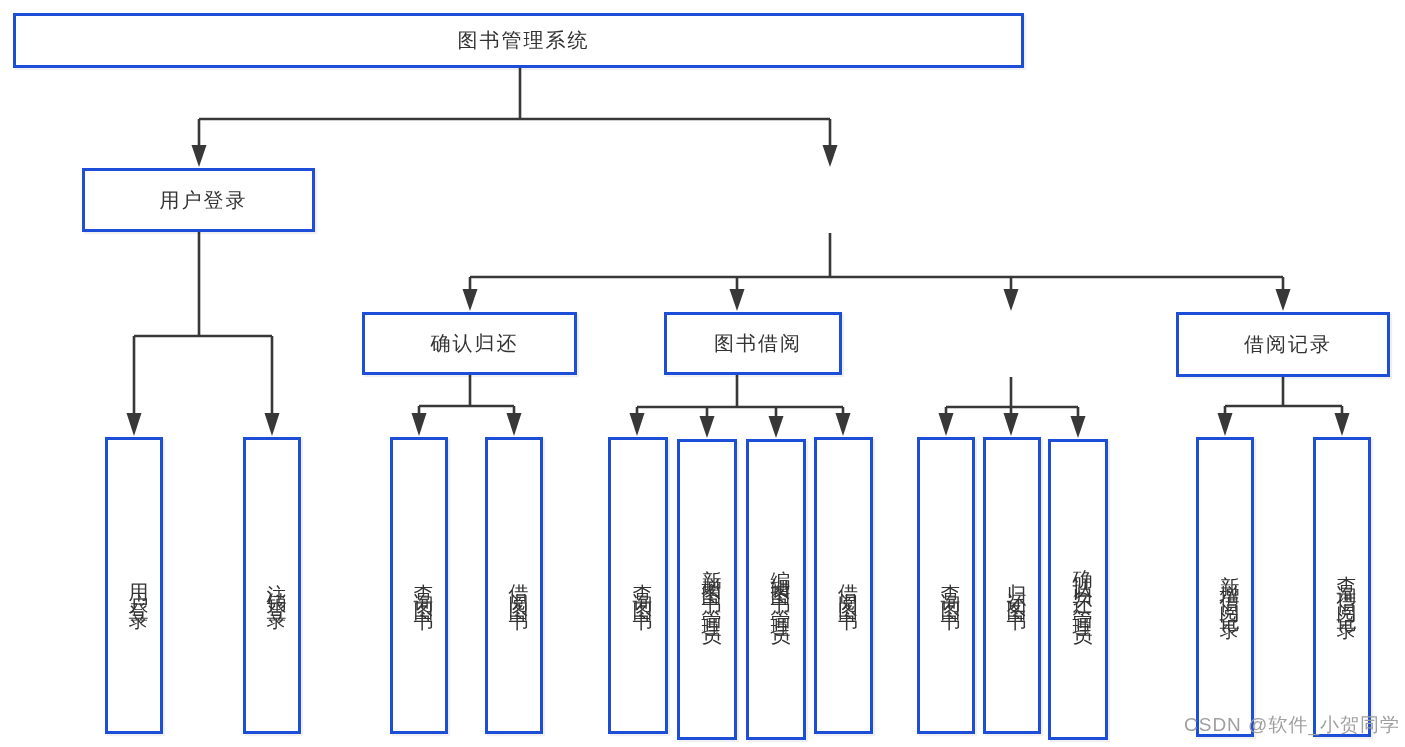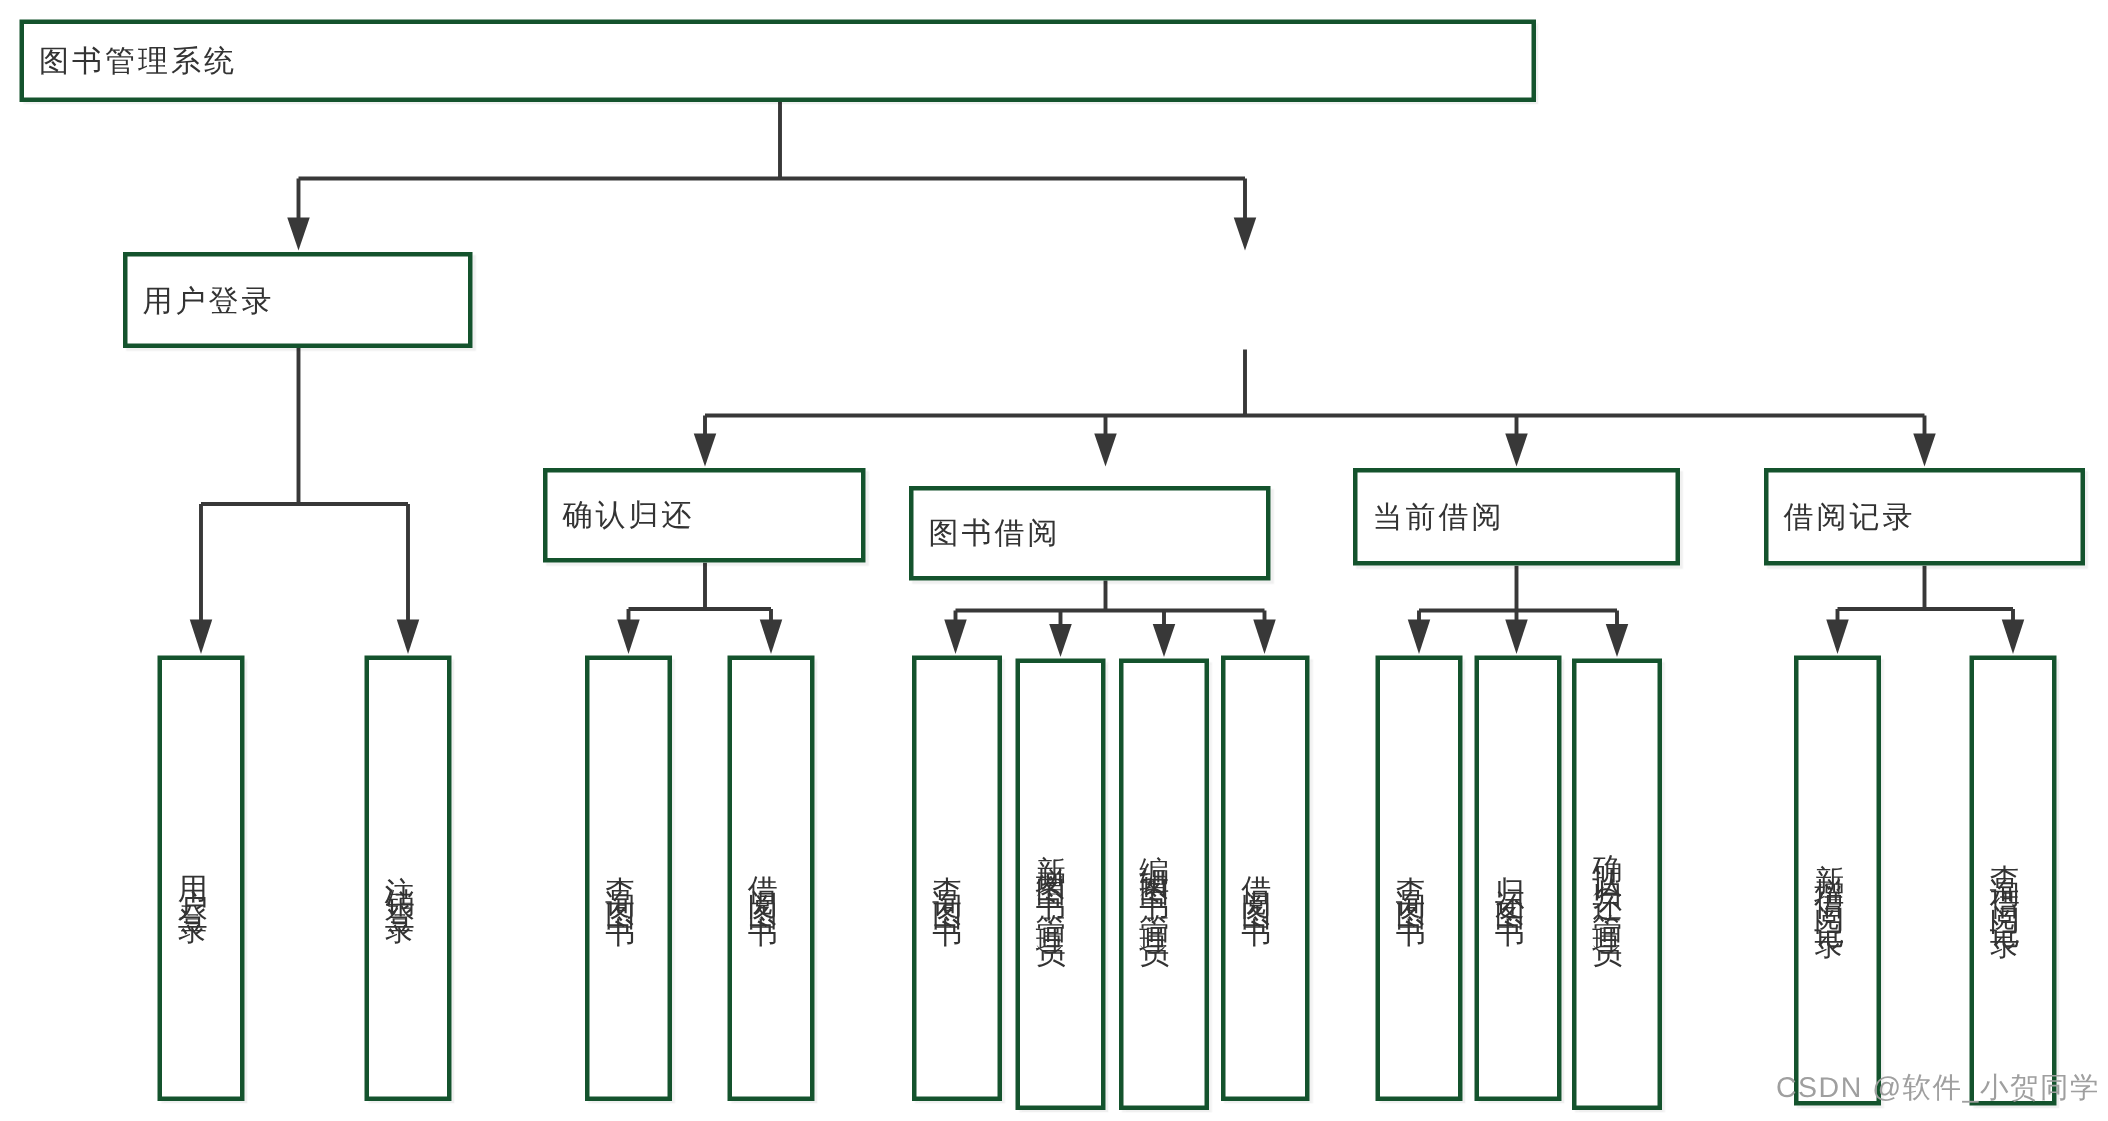--- a/index.html
+++ b/index.html
@@ -19,24 +19,24 @@
     position: absolute;
     left: 0; top: 0;
     width: 1405px;
     height: 747px;
     z-index: 1;
   }
   .node {
     position: absolute;
     box-sizing: border-box;
     background: #ffffff;
-    border: 3px solid #14532d;
+    border: 3px solid #1d4ed8;
     display: flex;
     align-items: center;
-    justify-content: flex-start;
+    justify-content: center;
     color: #333333;
     z-index: 2;
     box-shadow: 2px 2px 1px rgba(0,0,0,0.06);
     padding-left: 10px;
   }
   .node span {
     font-size: 20px;
     letter-spacing: 2px;
     white-space: nowrap;
   }
@@ -111,25 +111,22 @@
     <span>图书管理系统</span>
   </div>
 
   <div class="node" style="left:82px; top:168px; width:233px; height:64px;">
     <span>用户登录</span>
   </div>
 
   <div class="node" style="left:362px; top:312px; width:215px; height:63px;">
     <span>确认归还</span>
   </div>
-  <div class="node" style="left:606px; top:312px; width:241px; height:63px;margin-top:12px;">
+  <div class="node" style="left:664px; top:312px; width:178px; height:63px;">
     <span>图书借阅</span>
-  </div>
-  <div class="node" style="left:902px; top:312px; width:218px; height:65px;">
-    <span>当前借阅</span>
   </div>
   <div class="node" style="left:1176px; top:312px; width:214px; height:65px;">
     <span>借阅记录</span>
   </div>
 
   <div class="node v" style="left:105px; top:437px; width:58px; height:297px;">
     <span>用户登录</span>
   </div>
   <div class="node v" style="left:243px; top:437px; width:58px; height:297px;">
     <span>注销登录</span>

